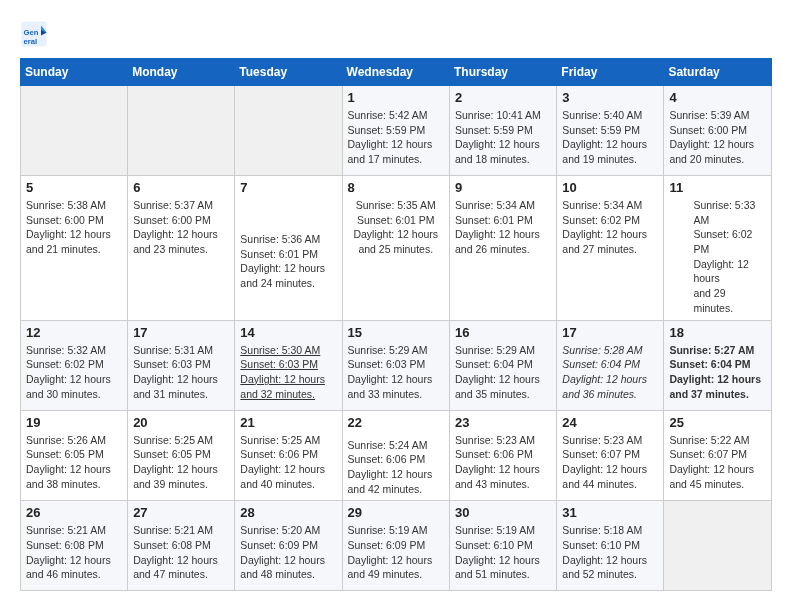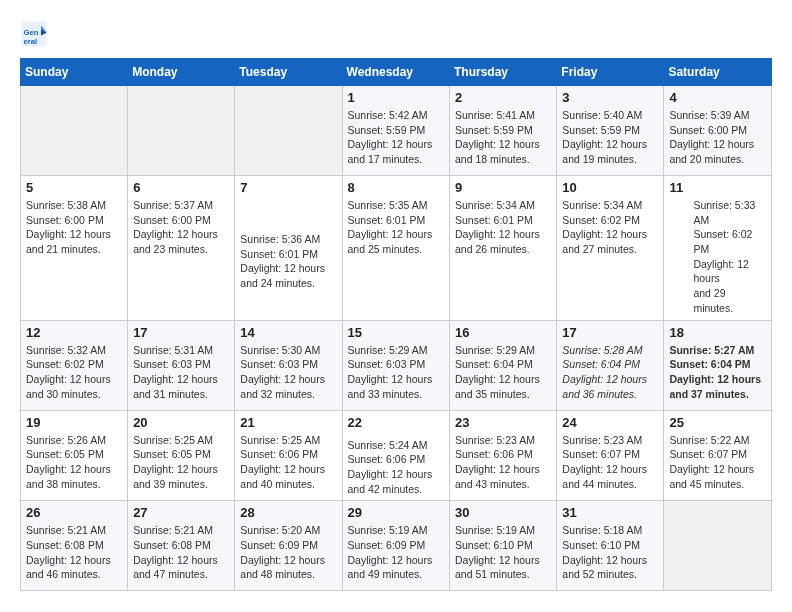--- a/index.html
+++ b/index.html
@@ -128,21 +128,21 @@
         <td class="empty"></td>
         <td>
           <div class="day-num">1</div>
           <div class="day-info" style="white-space: pre-line;">Sunrise: 5:42 AM
 Sunset: 5:59 PM
 Daylight: 12 hours
 and 17 minutes.</div>
         </td>
         <td>
           <div class="day-num">2</div>
-          <div class="day-info" style="white-space: pre-line;">Sunrise: 5:41 AM
+          <div class="day-info" style="white-space: pre-line;">Sunrise: 10:41 AM
 Sunset: 5:59 PM
 Daylight: 12 hours
 and 18 minutes.</div>
         </td>
         <td>
           <div class="day-num">3</div>
           <div class="day-info" style="white-space: pre-line;">Sunrise: 5:40 AM
 Sunset: 5:59 PM
 Daylight: 12 hours
 and 19 minutes.</div>
@@ -172,21 +172,21 @@
         </td>
         <td>
           <div class="day-num">7</div>
           <div class="day-info" style="white-space: pre-line; margin-top: 37px;">Sunrise: 5:36 AM
 Sunset: 6:01 PM
 Daylight: 12 hours
 and 24 minutes.</div>
         </td>
         <td>
           <div class="day-num">8</div>
-          <div class="day-info" style="white-space: pre-line;">Sunrise: 5:35 AM
+          <div class="day-info" style="white-space: pre-line; text-align: center;">Sunrise: 5:35 AM
 Sunset: 6:01 PM
 Daylight: 12 hours
 and 25 minutes.</div>
         </td>
         <td>
           <div class="day-num">9</div>
           <div class="day-info" style="white-space: pre-line;">Sunrise: 5:34 AM
 Sunset: 6:01 PM
 Daylight: 12 hours
 and 26 minutes.</div>
@@ -216,21 +216,21 @@
         </td>
         <td>
           <div class="day-num">17</div>
           <div class="day-info" style="white-space: pre-line;">Sunrise: 5:31 AM
 Sunset: 6:03 PM
 Daylight: 12 hours
 and 31 minutes.</div>
         </td>
         <td>
           <div class="day-num">14</div>
-          <div class="day-info" style="white-space: pre-line;">Sunrise: 5:30 AM
+          <div class="day-info" style="white-space: pre-line; text-decoration: underline;">Sunrise: 5:30 AM
 Sunset: 6:03 PM
 Daylight: 12 hours
 and 32 minutes.</div>
         </td>
         <td>
           <div class="day-num">15</div>
           <div class="day-info" style="white-space: pre-line;">Sunrise: 5:29 AM
 Sunset: 6:03 PM
 Daylight: 12 hours
 and 33 minutes.</div>

